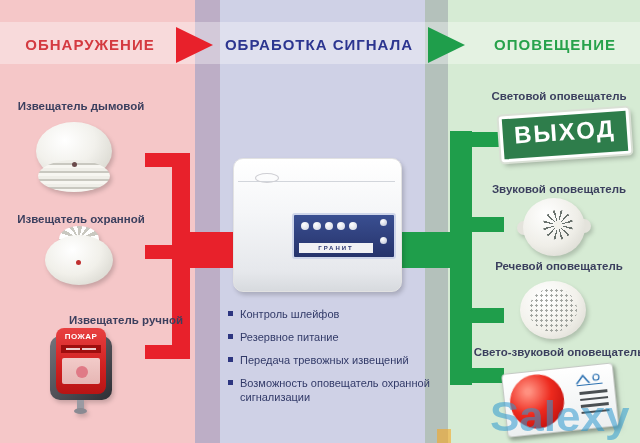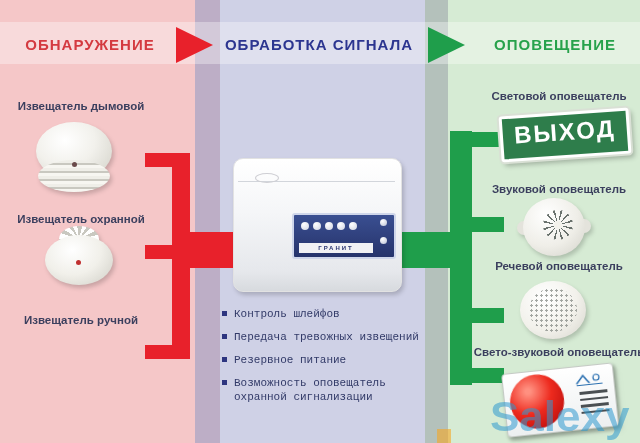--- a/index.html
+++ b/index.html
@@ -29,21 +29,21 @@
   .red{background:#e8212b;z-index:1;}
   .green{background:#1f9e4b;z-index:1;}
 
   
   .lbl{font-size:11.5px;font-weight:700;color:#3b3f5e;text-align:center;z-index:2;}
   .lbl-l{left:0;width:162px;}
   .lbl-m{left:215px;width:200px;}
   .lbl-r{left:460px;width:198px;}
 
   
-  .features{left:222px;top:307px;width:202px;z-index:2;font-family:Liberation Mono, monospace;}
+  .features{left:228px;top:307px;width:202px;z-index:2;}
   .feature{display:flex;gap:7px;margin-bottom:8px;font-size:11px;line-height:1.35;color:#323a68;}
   .bullet{width:5px;height:5px;background:#2d3580;margin-top:4px;flex-shrink:0;}
 
   
   .dev{z-index:2;filter:drop-shadow(2px 3px 2px rgba(0,0,0,0.18));}
 
   
   .sd{left:36px;top:118px;width:76px;height:76px;}
   .sd-dome{position:absolute;left:0;top:4px;width:76px;height:58px;border-radius:50%;
     background:radial-gradient(ellipse at 38% 32%,#ffffff 0%,#f2f1ec 45%,#dcdbd3 80%,#c6c5bc 100%);}
@@ -172,21 +172,34 @@
     <div class="sd-dot"></div>
   </div>
 
   <div class="abs lbl lbl-l" style="top:213px;">Извещатель охранной</div>
   <div class="abs dev hd">
     <div class="hd-crown"></div>
     <div class="hd-body"></div>
     <div class="hd-dot"></div>
   </div>
 
-  <div class="abs lbl lbl-l" style="top:314px;">Извещатель ручной</div>
+  <div class="abs lbl lbl-l" style="top:314px;padding-left:45px;">Извещатель ручной</div>
+  <div class="abs dev mc">
+    <div class="mc-frame"></div>
+    <div class="mc-face"></div>
+    <div class="mc-title">ПОЖАР</div>
+    <div class="mc-strip">
+        <i></i>
+        <i></i>
+      </div>
+    <div class="mc-window"></div>
+    <div class="mc-blob"></div>
+    <div class="mc-pin"></div>
+    <div class="mc-pinhead"></div>
+  </div>
 
   <div class="abs dev panel">
     <div class="panel-seam"></div>
     <div class="panel-oval"></div>
     <div class="fp">
       <div class="fp-leds">
           <i></i>
           <i></i>
           <i></i>
           <i></i>
@@ -198,25 +211,25 @@
     </div>
   </div>
 
   <div class="abs features">
     <div class="feature">
       <span class="bullet"></span>
       <span>Контроль шлейфов</span>
     </div>
     <div class="feature">
       <span class="bullet"></span>
+      <span>Резервное питание</span>
+    </div>
+    <div class="feature">
+      <span class="bullet"></span>
       <span>Передача тревожных извещений</span>
-    </div>
-    <div class="feature">
-      <span class="bullet"></span>
-      <span>Резервное питание</span>
     </div>
     <div class="feature">
       <span class="bullet"></span>
       <span>Возможность оповещатель охранной сигнализации</span>
     </div>
   </div>
 
   <div class="abs lbl lbl-r" style="top:90px;">Световой оповещатель</div>
   <div class="abs sign">ВЫХОД</div>
 

